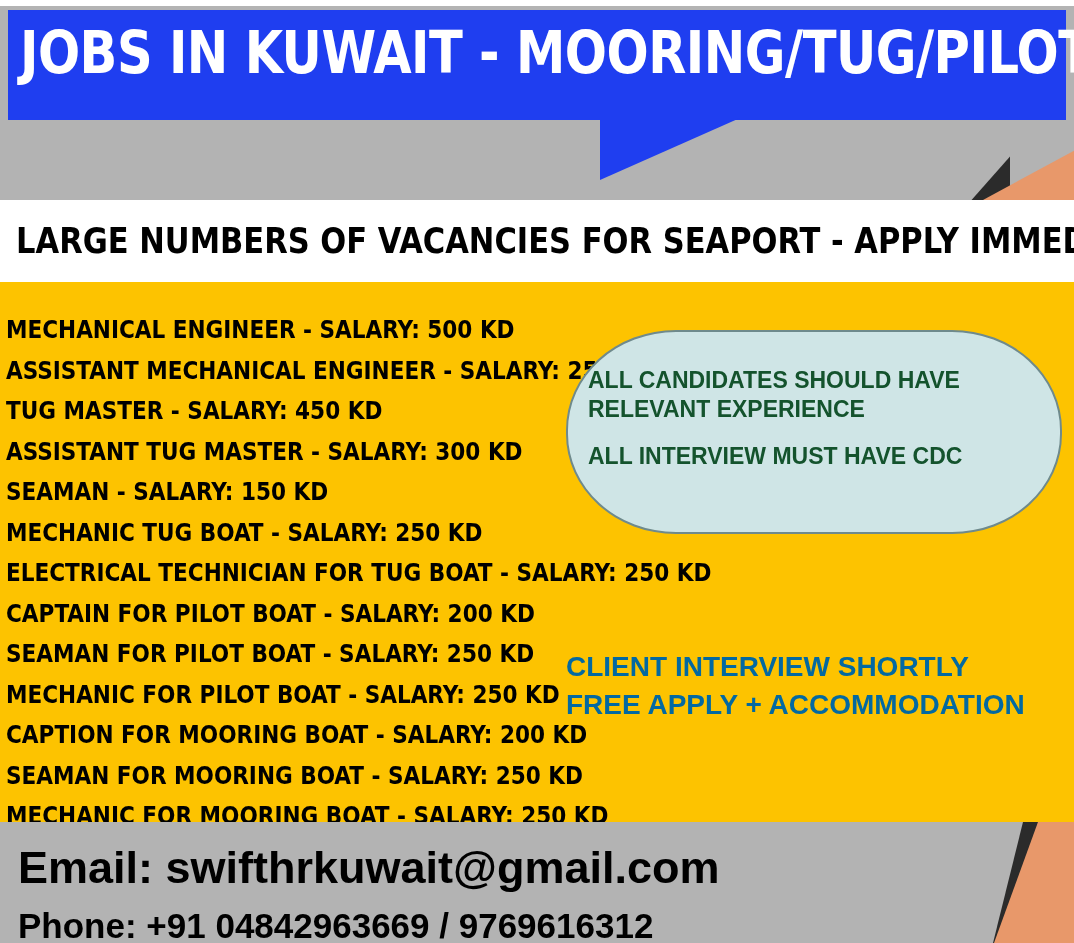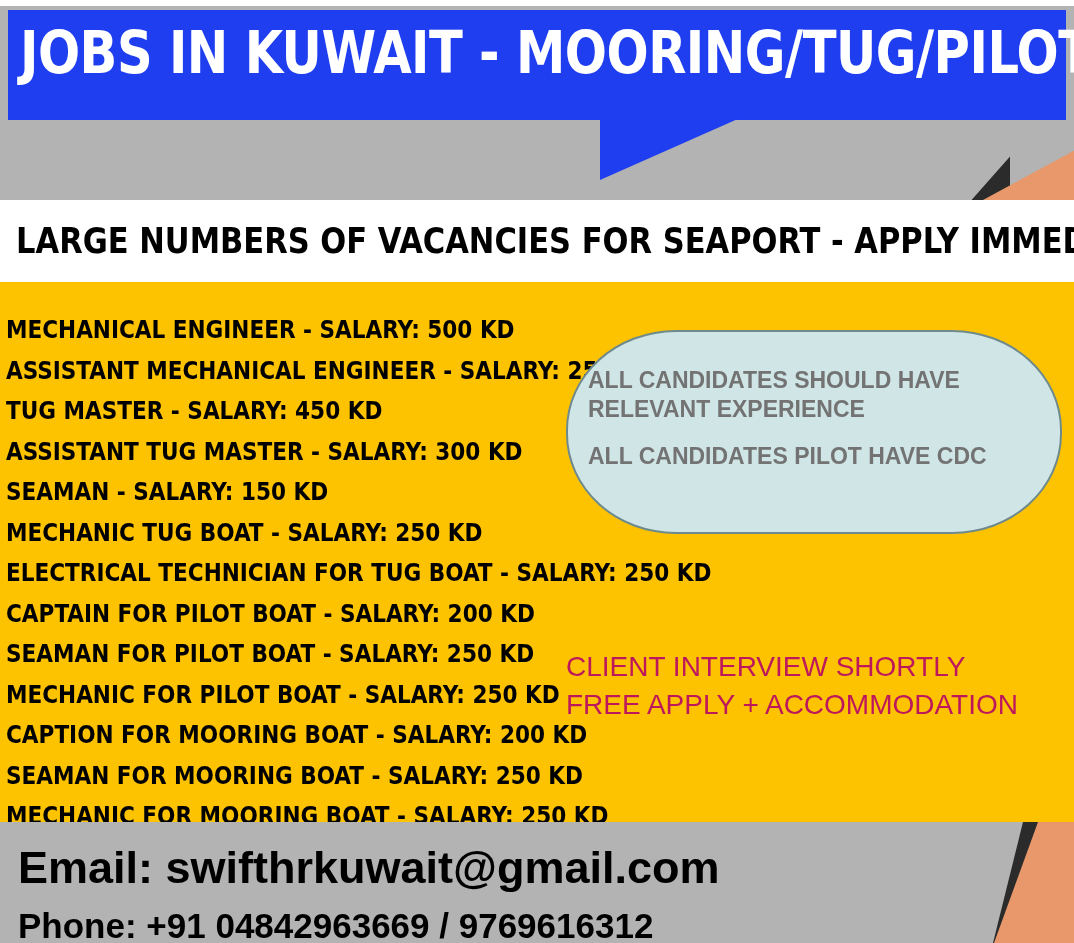--- a/index.html
+++ b/index.html
@@ -157,38 +157,38 @@
     border: 2px solid #6f8a8c;
     border-radius: 110px/100px;
   }
   .note-line {
     position: absolute;
     left: 20px;
     font-family: "Liberation Sans", sans-serif;
     font-weight: bold;
     font-size: 23px;
     line-height: 29px;
-    color: #737373;
+    color: #14532d;
   }
   .note-line.l1 { top: 34px; width: 450px; }
   .note-line.l2 { top: 110px; width: 450px; }
 
   
   .info-block {
     position: absolute;
     left: 566px;
     top: 648px;
     width: 500px;
   }
   .info-line {
     font-family: "Liberation Sans", sans-serif;
-    font-weight: normal;
+    font-weight: bold;
     font-size: 28px;
     line-height: 38px;
-    color: #be185d;
+    color: #0369a1;
     white-space: nowrap;
   }
 
   
   .contact-band {
     position: absolute;
     left: 0;
     top: 822px;
     width: 1074px;
     height: 121px;
@@ -267,21 +267,21 @@
     <div class="job-item">CAPTAIN FOR PILOT BOAT - SALARY: 200 KD</div>
     <div class="job-item">SEAMAN FOR PILOT BOAT - SALARY: 250 KD</div>
     <div class="job-item">MECHANIC FOR PILOT BOAT - SALARY: 250 KD</div>
     <div class="job-item">CAPTION FOR MOORING BOAT - SALARY: 200 KD</div>
     <div class="job-item">SEAMAN FOR MOORING BOAT - SALARY: 250 KD</div>
     <div class="job-item underlined-tail">MECHANIC FOR MOORING BOAT - SALARY: 250 KD</div>
   </div>
 
   <div class="note-bubble">
     <div class="note-line l1">ALL CANDIDATES SHOULD HAVE RELEVANT EXPERIENCE</div>
-    <div class="note-line l2">ALL CANDIDATES PILOT HAVE CDC</div>
+    <div class="note-line l2">ALL INTERVIEW MUST HAVE CDC</div>
   </div>
 
   <div class="info-block">
     <div class="info-line">CLIENT INTERVIEW SHORTLY</div>
     <div class="info-line">FREE APPLY + ACCOMMODATION</div>
   </div>
 
   <div class="contact-band">
     <div class="contact-accent2"></div>
     <div class="contact-accent"></div>

